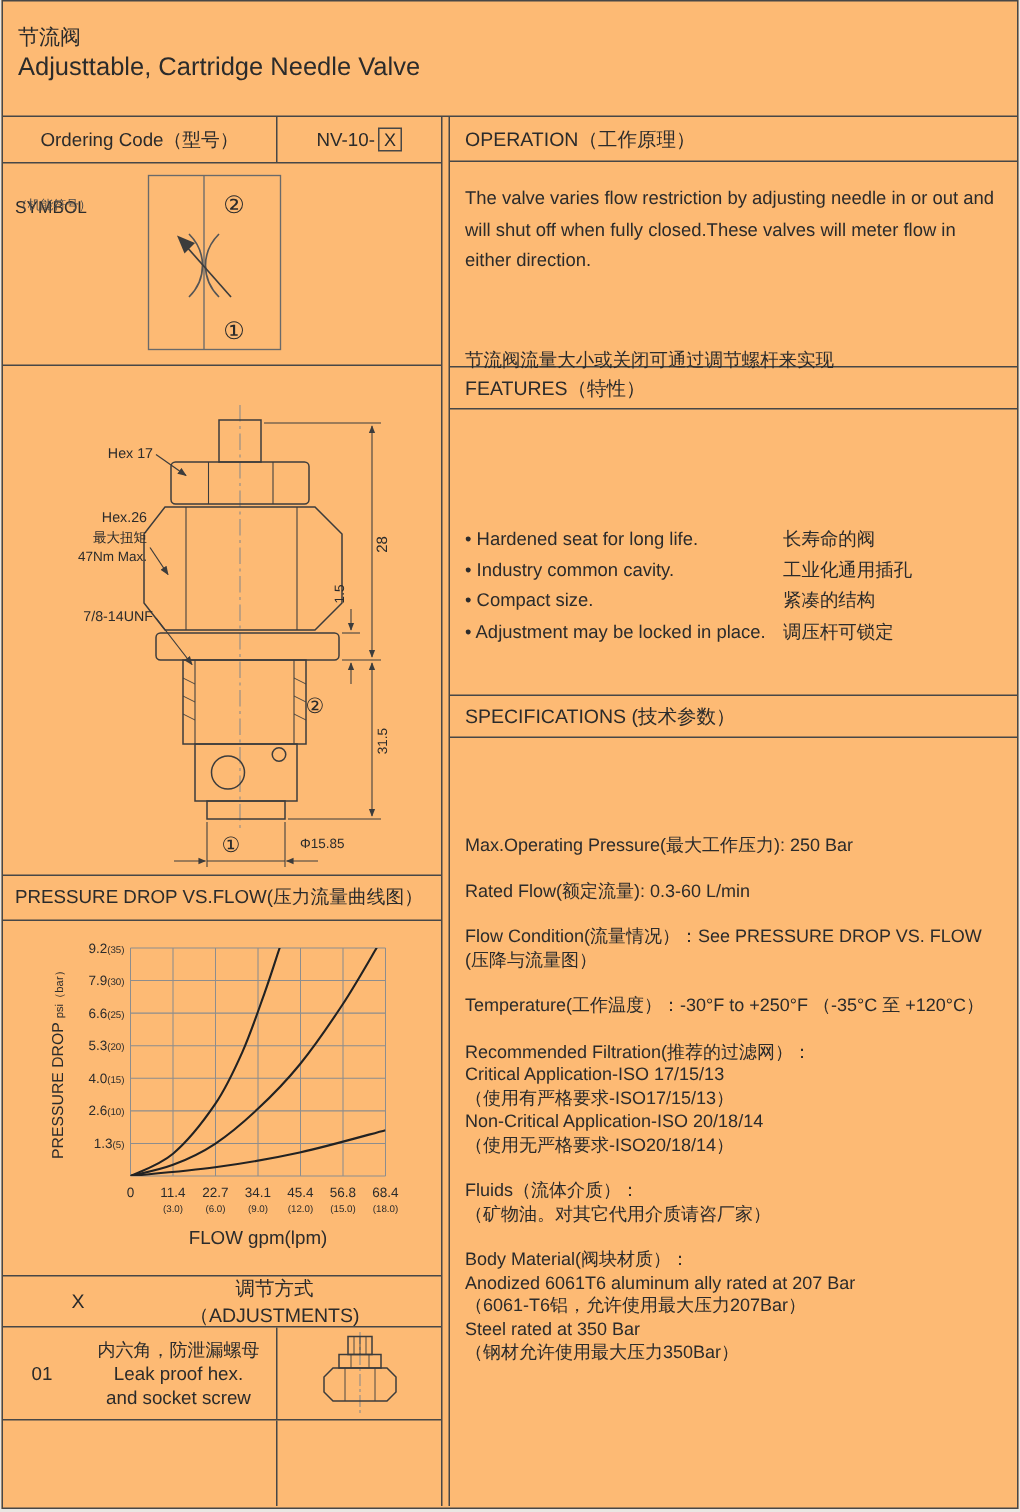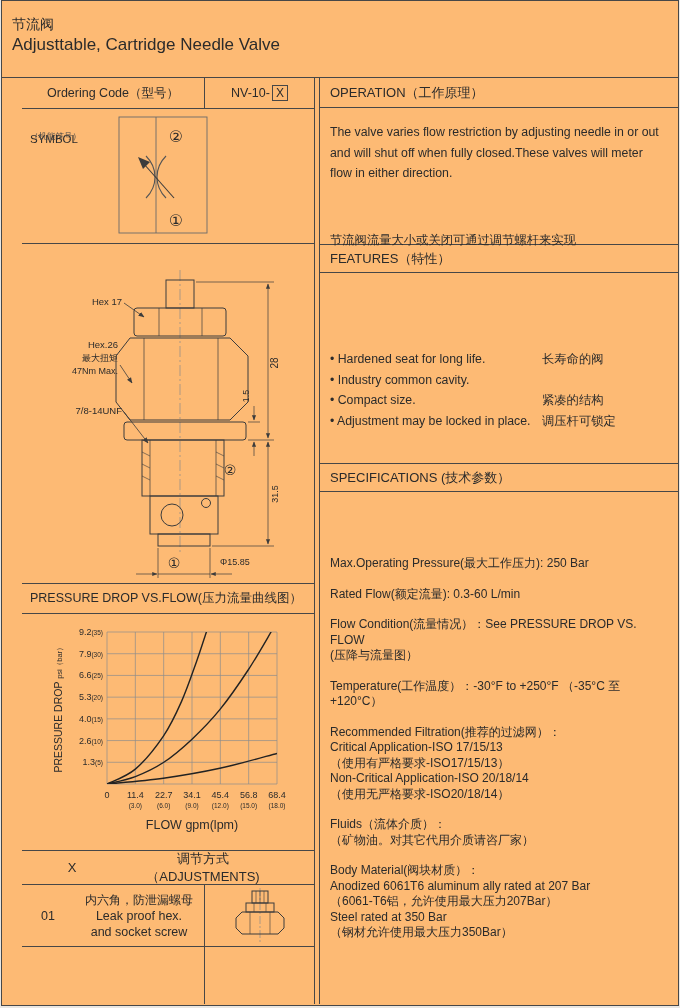--- a/index.html
+++ b/index.html
@@ -6,21 +6,21 @@
   .page{
     position:relative;width:676px;height:1004px;margin:0 auto;
     background:#fdba74;border:1px solid #474747;
     font-family:"Liberation Sans","DejaVu Sans",sans-serif;
     color:#2b2b2b;overflow:hidden;
   }
   .hdr{height:77px;border-bottom:1px solid #474747;padding:14px 0 0 10px;box-sizing:border-box;}
   .hdr .cn{font-size:14px;line-height:18px;}
   .hdr .en{font-size:17px;line-height:24px;}
   .main{display:flex;height:926px;}
-  .lcol{width:292px;border-right:1px solid #474747;display:flex;flex-direction:column;box-sizing:content-box;padding-left:20px;}
+  .lcol{width:292px;border-right:1px solid #474747;display:flex;flex-direction:column;box-sizing:content-box;}
   .gapcol{width:4px;}
   .rcol{flex:1;border-left:1px solid #474747;display:flex;flex-direction:column;min-width:0;}
 
   
   .ord-row{height:30px;border-bottom:1px solid #474747;display:flex;font-size:12.5px;}
   .ord-label{width:182px;border-right:1px solid #474747;display:flex;align-items:center;justify-content:center;}
   .ord-code{flex:1;display:flex;align-items:center;justify-content:center;}
   .xbox{display:inline-block;border:1px solid #474747;padding:0 3px;margin-left:2px;font-size:12px;line-height:14px;}
   .sym-sec{height:134px;border-bottom:1px solid #474747;position:relative;}
   .sym-label{position:absolute;top:24px;left:8px;font-size:11.5px;}
@@ -263,20 +263,21 @@
       </div>
 
       <div class="sec-hd f">FEATURES（特性）</div>
       <div class="feat-body">
           <div class="feat-item">
             <span class="feat-en">• Hardened seat for long life.</span>
             <span class="feat-cn">长寿命的阀</span>
           </div>
           <div class="feat-item">
             <span class="feat-en">• Industry common cavity.</span>
+            <span class="feat-cn">工业化通用插孔</span>
           </div>
           <div class="feat-item">
             <span class="feat-en">• Compact size.</span>
             <span class="feat-cn">紧凑的结构</span>
           </div>
           <div class="feat-item">
             <span class="feat-en">• Adjustment may be locked in place.</span>
             <span class="feat-cn">调压杆可锁定</span>
           </div>
         </div>

